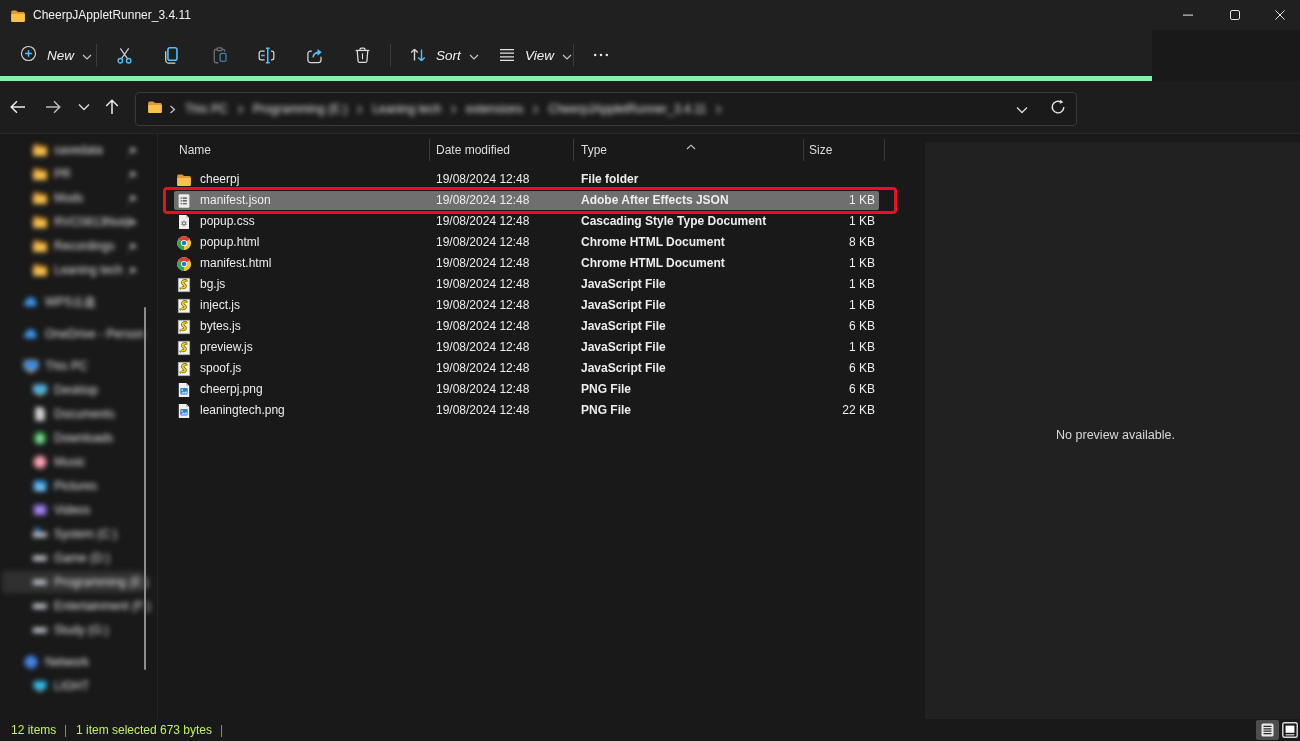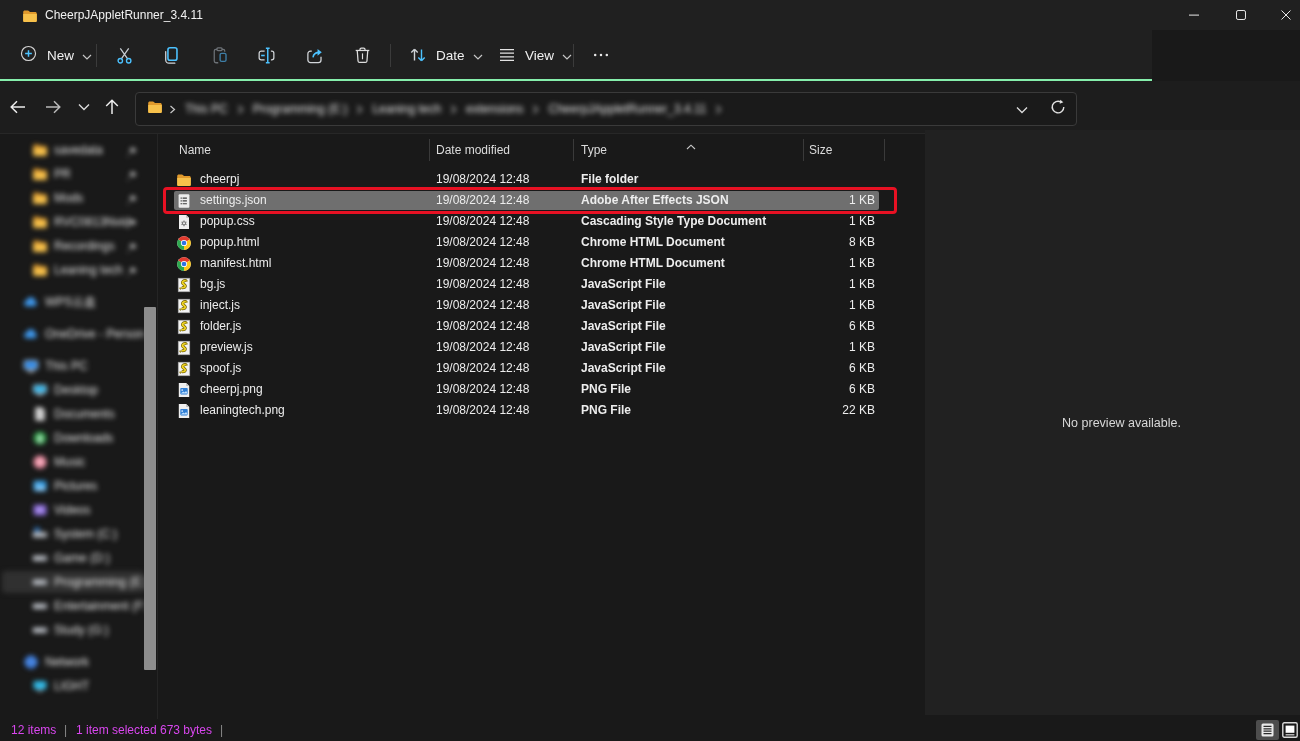--- a/index.html
+++ b/index.html
@@ -4,33 +4,33 @@
 <style>
   * { margin:0; padding:0; box-sizing:border-box; }
   html,body { width:1300px; height:741px; overflow:hidden; }
   body {
     background:#191919;
     font-family:"Liberation Sans", sans-serif;
     color:#f0f0f0;
     position:relative;
     -webkit-font-smoothing:antialiased;
   }
-  .abs { position:absolute;padding-left:12px; }
+  .abs { position:absolute; }
 
   
   #titlebar { left:0; top:0; width:1300px; height:30px; background:#202020; }
   #title-folder-icon { left:10px; top:8px; width:16px; height:14px; }
   #window-title { left:33px; top:0; height:30px; line-height:30px; font-size:12px; color:#f2f2f2; }
   .capbtn { top:0; height:30px; display:flex; align-items:center; justify-content:center; }
   #btn-minimize { left:1165px; width:46px; }
   #btn-maximize { left:1212px; width:46px; }
   #btn-close    { left:1259px; width:41px; }
 
   
-  #toolbar { left:0; top:30px; width:1152px; height:51px; background:#202020; border-bottom:2px solid #86efac; }
+  #toolbar { left:0; top:30px; width:1152px; height:51px; background:#202020; border-bottom:5px solid #86efac;font-style:italic; }
   .tbtn { position:absolute; top:6px; height:38px; display:flex; align-items:center; justify-content:center; border-radius:4px; }
   .tb-sep { position:absolute; top:14px; width:1px; height:23px; background:#3b3b3b; }
   .tb-label { font-size:13.5px; color:#f0f0f0; }
   #btn-new { left:8px; padding:0 10px; gap:8px; }
   .chev { display:inline-block; }
 
   
   #addressrow { left:0; top:81px; width:1300px; height:53px; background:#1d1d1d; border-bottom:1px solid #272727; }
   .navbtn { position:absolute; top:10px; width:32px; height:32px; display:flex; align-items:center; justify-content:center; border-radius:4px; }
   #addressbox { position:absolute; left:135px; top:11px; width:942px; height:34px; border:1px solid #3a3a3a; border-radius:4px; background:#1a1a1a; display:flex; align-items:center; }
@@ -62,26 +62,26 @@
   .frow { position:relative; width:767px; height:21px; }
   .frow .rowbg { position:absolute; left:16px; top:1px; width:705px; height:19px; background:#6f6f6f; border-radius:2px; }
   .fcell { position:absolute; top:0; height:21px; line-height:21px; font-size:12px; color:#ededed; white-space:nowrap; }
   .ficon { position:absolute; left:18px; top:2.5px; width:16px; height:16px; }
   .c-name { left:42px; }
   .c-date { left:278px; }
   .c-type { left:423px;font-weight:bold; }
   .c-size { left:567px; width:150px; text-align:right; }
   #red-annotation { position:absolute; left:5px; top:52px; width:734px; height:27px; border:3px solid #e81123; border-radius:4px; pointer-events:none; }
 
-  #previewpane { left:925px; top:130px; width:375px; height:585px; background:#212121; display:flex; align-items:center; justify-content:center; }
+  #previewpane { left:925px; top:142px; width:375px; height:585px; background:#212121; display:flex; align-items:center; justify-content:center; }
   #preview-msg { font-size:12.5px; color:#d8d8d8; position:relative; left:3px; }
 
   
   #statusbar { left:0; top:719px; width:1300px; height:22px; background:#191919; }
-  .st-text { position:absolute; top:0; height:22px; line-height:22px; font-size:12px; color:#d946ef; white-space:nowrap; }
+  .st-text { position:absolute; top:0; height:22px; line-height:22px; font-size:12px; color:#bef264; white-space:nowrap; }
   .st-sep { color:#8a8a8a; }
   #view-toggle-details { position:absolute; left:1256px; top:1px; width:23px; height:20px; background:#4d4d4d; border-radius:2px; display:flex; align-items:center; justify-content:center; }
   #view-toggle-icons { position:absolute; left:1281px; top:2px; width:18px; height:18px; display:flex; align-items:center; justify-content:center; }
 </style>
 </head>
 <body>
 
 <div class="abs" id="titlebar">
   <span class="abs" id="title-folder-icon"><svg width="16" height="16" viewBox="0 0 16 16">
         <path d="M1.2 4.1c0-.9.7-1.6 1.6-1.6h3c.45 0 .88.18 1.2.5l.9.9h5.3c.9 0 1.6.7 1.6 1.6v6.9c0 .9-.7 1.6-1.6 1.6H2.8c-.9 0-1.6-.7-1.6-1.6z" fill="#e0992c"></path>
@@ -164,21 +164,21 @@
       <path d="M10 8v5.6" stroke="#dddddd" stroke-width="1.1"></path>
     </svg>
   </div>
   <div class="tb-sep" style="left:390px"></div>
 
   <div class="tbtn" style="left:398px;padding:0 10px;gap:8px">
     <svg width="20" height="20" viewBox="0 0 20 20">
       <path d="M6.5 15.5V4.6M6.5 4.2L3.3 7.4M6.5 4.2l3.2 3.2" fill="none" stroke="#cfd3d7" stroke-width="1.4"></path>
       <path d="M13.5 4.5v10.9M13.5 15.8l-3.2-3.2M13.5 15.8l3.2-3.2" fill="none" stroke="#4cc2ff" stroke-width="1.4"></path>
     </svg>
-    <span class="tb-label">Date</span>
+    <span class="tb-label">Sort</span>
     <span class="chev">
       <svg width="10" height="6" viewBox="0 0 10 6">
           <path d="M1 1l4 4 4-4" fill="none" stroke="#c6c6c6" stroke-width="1.2"></path>
         </svg>
     </span>
   </div>
   <div class="tbtn" style="left:487px;padding:0 10px;gap:8px">
     <svg width="20" height="20" viewBox="0 0 20 20">
       <path d="M3 4.6h14M3 8.2h14M3 11.8h14M3 15.4h14" stroke="#e2e2e2" stroke-width="1.3"></path>
     </svg>
@@ -507,21 +507,21 @@
             <rect x="2.6" y="1.2" width="10.8" height="13.6" rx="1" fill="#ececec"></rect>
             <g stroke="#3c3c3c" stroke-width="1.1">
               <path d="M6.6 5.1h4.3M6.6 7.9h4.3M6.6 10.7h4.3"></path>
             </g>
             <g fill="#3c3c3c">
               <rect x="4.6" y="4.5" width="1.2" height="1.2"></rect>
               <rect x="4.6" y="7.3" width="1.2" height="1.2"></rect>
               <rect x="4.6" y="10.1" width="1.2" height="1.2"></rect>
             </g>
           </svg></span>
-        <span class="fcell c-name">settings.json</span>
+        <span class="fcell c-name">manifest.json</span>
         <span class="fcell c-date">19/08/2024 12:48</span>
         <span class="fcell c-type">Adobe After Effects JSON</span>
         <span class="fcell c-size">1 KB</span>
         <div id="red-annotation" style="top: -3px; left: 5px;"></div>
       </div>
       <div class="frow">
         <span class="ficon"><svg width="16" height="16" viewBox="0 0 16 16">
             <path d="M3 1h7.2L13 3.8V15H3z" fill="#efefef"></path>
             <path d="M10.2 1L13 3.8h-2.8z" fill="#bdbdbd"></path>
             <g stroke="#7b7b7b" stroke-width="1.1" fill="none">
@@ -586,21 +586,21 @@
         <span class="fcell c-type">JavaScript File</span>
         <span class="fcell c-size">1 KB</span>
       </div>
       <div class="frow">
         <span class="ficon"><svg width="16" height="16" viewBox="0 0 16 16">
             <rect x="2.2" y="1.2" width="11.6" height="13.6" fill="#f3f3f3" stroke="#9b9b9b" stroke-width="0.6"></rect>
             <path d="M10.2 3.6c-3.6-.5-4.6 2.2-2.4 3.6 2.3 1.4 2 3.9-2.1 3.4" fill="none" stroke="#6b5a00" stroke-width="3"></path>
             <path d="M10.2 3.6c-3.6-.5-4.6 2.2-2.4 3.6 2.3 1.4 2 3.9-2.1 3.4" fill="none" stroke="#f0d522" stroke-width="1.8"></path>
             <path d="M10.6 2.6l1 1.6-1.8.2zM4.4 12.6l-.9-1.7 1.8-.1z" fill="#f0d522" stroke="#6b5a00" stroke-width="0.5"></path>
           </svg></span>
-        <span class="fcell c-name">folder.js</span>
+        <span class="fcell c-name">bytes.js</span>
         <span class="fcell c-date">19/08/2024 12:48</span>
         <span class="fcell c-type">JavaScript File</span>
         <span class="fcell c-size">6 KB</span>
       </div>
       <div class="frow">
         <span class="ficon"><svg width="16" height="16" viewBox="0 0 16 16">
             <rect x="2.2" y="1.2" width="11.6" height="13.6" fill="#f3f3f3" stroke="#9b9b9b" stroke-width="0.6"></rect>
             <path d="M10.2 3.6c-3.6-.5-4.6 2.2-2.4 3.6 2.3 1.4 2 3.9-2.1 3.4" fill="none" stroke="#6b5a00" stroke-width="3"></path>
             <path d="M10.2 3.6c-3.6-.5-4.6 2.2-2.4 3.6 2.3 1.4 2 3.9-2.1 3.4" fill="none" stroke="#f0d522" stroke-width="1.8"></path>
             <path d="M10.6 2.6l1 1.6-1.8.2zM4.4 12.6l-.9-1.7 1.8-.1z" fill="#f0d522" stroke="#6b5a00" stroke-width="0.5"></path>

